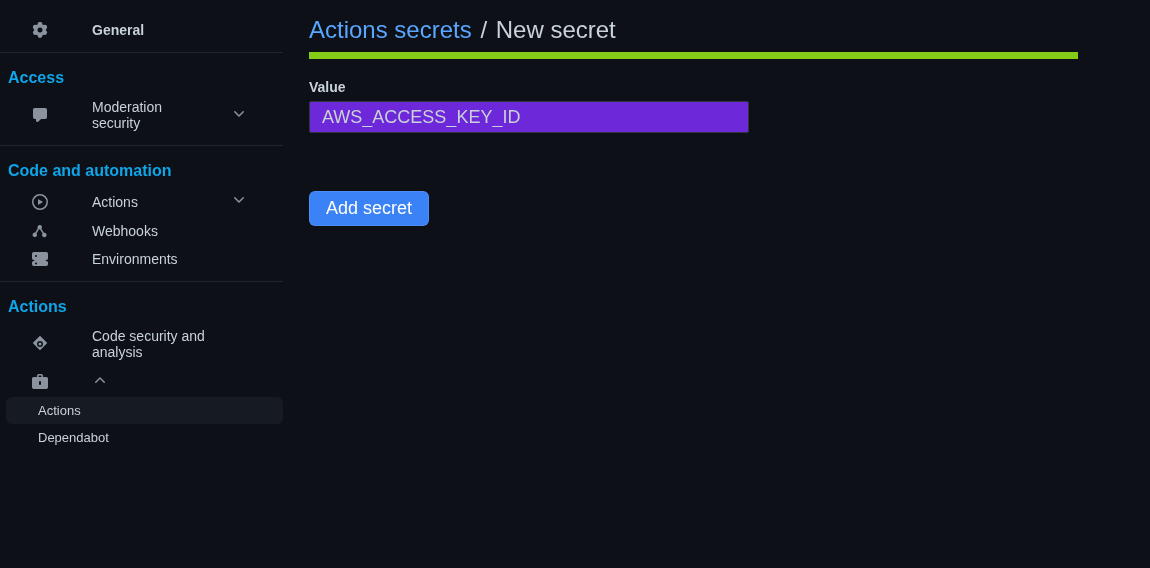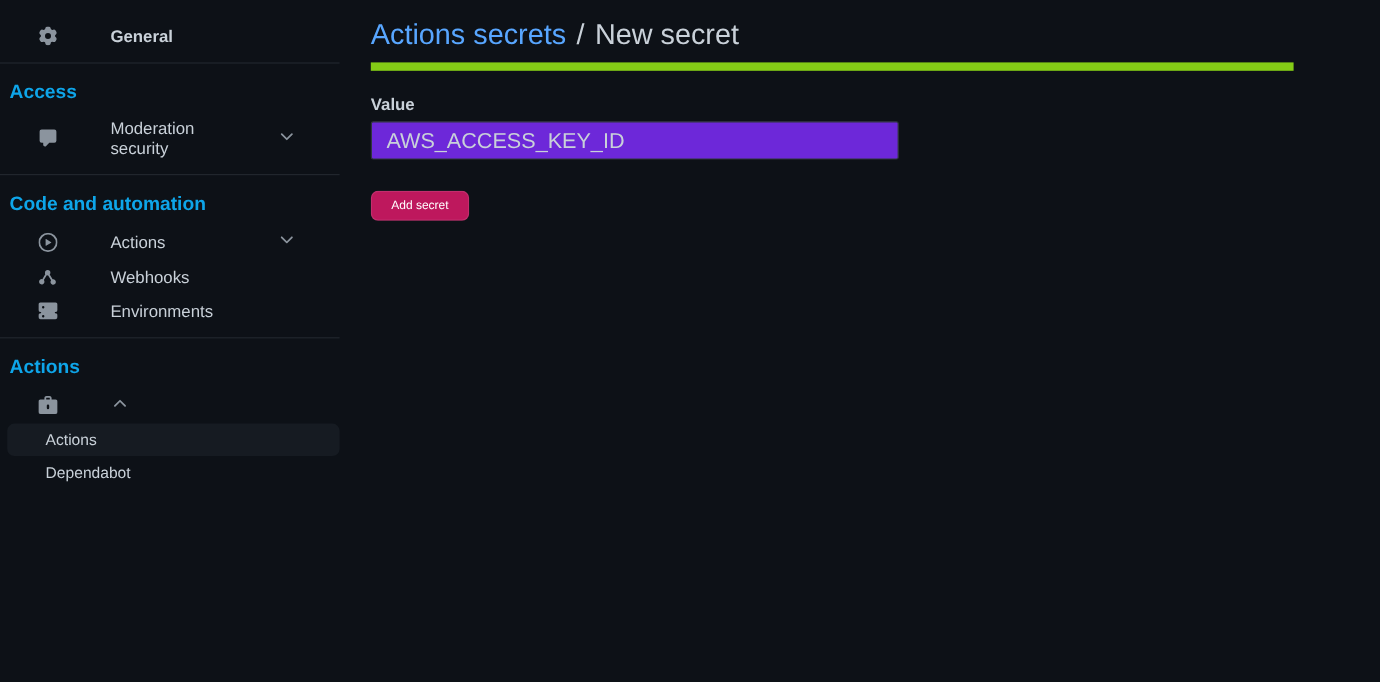--- a/index.html
+++ b/index.html
@@ -127,29 +127,29 @@
       font-family: inherit;
       outline: none;
     }
     .blur-text {
       filter: blur(5px);
       color: #8b949e;
       font-family: monospace;
       user-select: none;
     }
     .btn-primary {
-      background: #be185d;
+      background: #3b82f6;
       border: 1px solid rgba(240,246,252,0.1);
       border-radius: 6px;
       color: #ffffff;
       font-weight: 500;
-      font-size: 10px;
+      font-size: 18px;
       padding: 6px 16px;
       cursor: pointer;
-      margin-top: 4px;
+      margin-top: 36px;
     }
     svg {
       fill: currentColor;
     }
   </style>
 </head>
 <body>
 
 <nav class="sidebar">
   <div class="sidebar-item bold">
@@ -204,20 +204,28 @@
     <span class="icon">
       <svg viewBox="0 0 16 16" width="16" height="16">
           <path d="M1.75 1h12.5c.966 0 1.75.784 1.75 1.75v4.5A1.75 1.75 0 0 1 14.25 9h-.5v1h.5c.966 0 1.75.784 1.75 1.75v1.5A1.75 1.75 0 0 1 14.25 15H1.75A1.75 1.75 0 0 1 0 13.25v-1.5C0 10.784.784 10 1.75 10h.5V9h-.5A1.75 1.75 0 0 1 0 7.25v-4.5C0 1.784.784 1 1.75 1M4 4a1 1 0 1 0 0 2 1 1 0 0 0 0-2m0 7.5a1 1 0 1 0 0 2 1 1 0 0 0 0-2"></path>
         </svg>
     </span>
     <span class="label">Environments</span>
   </div>
   <hr class="divider">
 
   <div class="section-header">Actions</div>
+  <div class="sidebar-item">
+    <span class="icon">
+      <svg viewBox="0 0 16 16" width="16" height="16">
+          <path d="M7.47.22a.75.75 0 0 1 1.06 0l6.25 6.25a.75.75 0 0 1 0 1.06l-6.25 6.25a.75.75 0 0 1-1.06 0L1.22 7.53a.75.75 0 0 1 0-1.06ZM8 5a3 3 0 1 0 0 6 3 3 0 0 0 0-6m0 1.5a1.5 1.5 0 1 1 0 3 1.5 1.5 0 0 1 0-3"></path>
+        </svg>
+    </span>
+    <span class="label">Code security and analysis</span>
+  </div>
   <div class="sidebar-item bold">
     <span class="icon">
       <svg viewBox="0 0 16 16" width="16" height="16">
           <path d="M6.75 0h2.5C10.216 0 11 .784 11 1.75V3h3.25c.966 0 1.75.784 1.75 1.75v8.5A1.75 1.75 0 0 1 14.25 15H1.75A1.75 1.75 0 0 1 0 13.25v-8.5C0 3.784.784 3 1.75 3H5V1.75C5 .784 5.784 0 6.75 0M9.5 3V1.75a.25.25 0 0 0-.25-.25h-2.5a.25.25 0 0 0-.25.25V3ZM8 7a1 1 0 0 0-1 1v2a1 1 0 1 0 2 0V8a1 1 0 0 0-1-1"></path>
         </svg>
     </span>
     <span class="chevron">
       <svg viewBox="0 0 16 16" width="16" height="16">
           <path d="M3.22 10.78a.75.75 0 0 1 0-1.06l4.25-4.25a.75.75 0 0 1 1.06 0l4.25 4.25a.75.75 0 0 1-1.06 1.06L8 7.06l-3.72 3.72a.75.75 0 0 1-1.06 0"></path>
         </svg>

